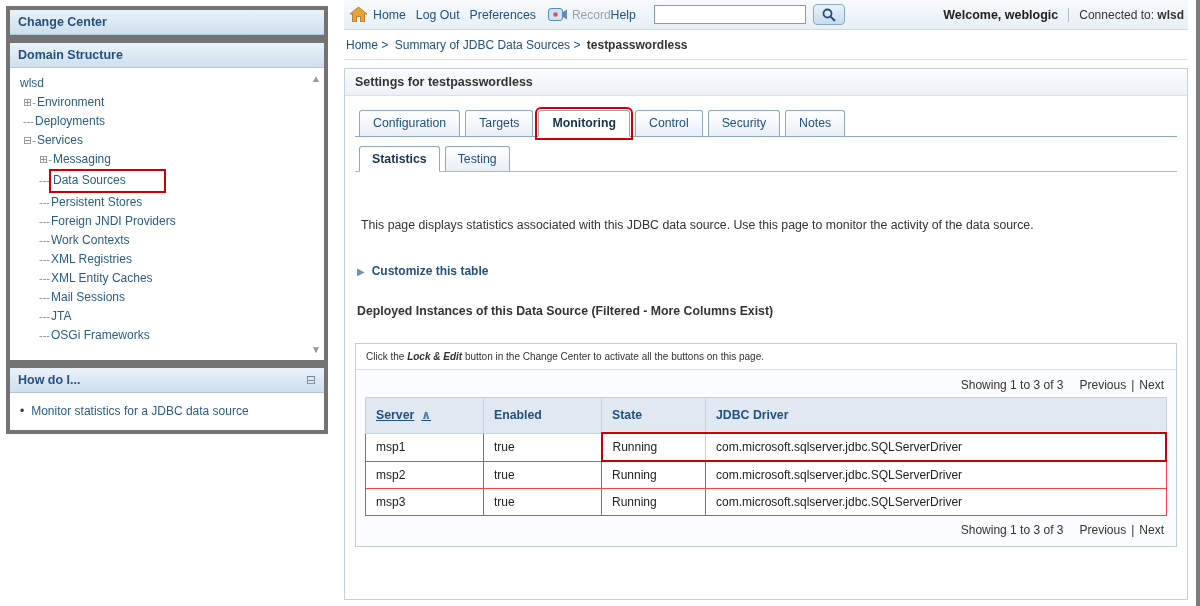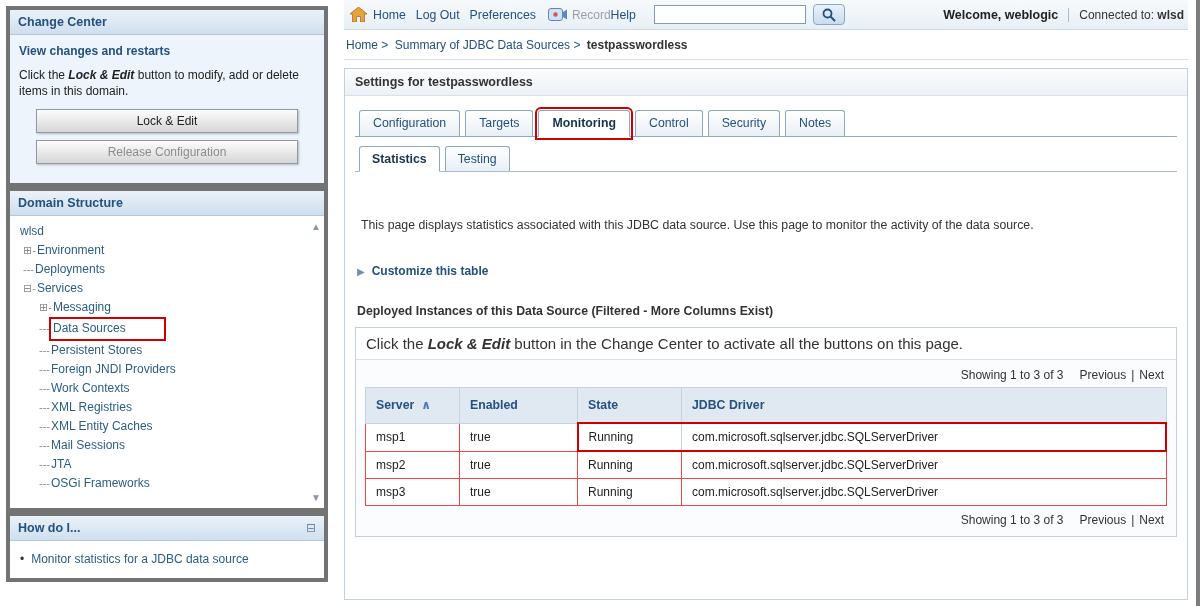--- a/index.html
+++ b/index.html
@@ -71,53 +71,47 @@
   .tab.active { background:#fff; font-weight:bold; color:#17344f; margin-bottom:-1px;
     padding-bottom:6px; border-bottom:1px solid #fff; }
   .red-annot { outline:2px solid #cc0000; outline-offset:1px; }
   .subtabbar { display:flex; border-bottom:1px solid #a9bccd; margin-top:9px; padding-left:4px; }
   .tab.sub { padding:5px 12px; }
 
   .desc { margin:46px 6px 0; font-size:12.3px; color:#333; }
   .customize { margin:32px 2px 0; display:flex; align-items:center; }
   .tri { color:#7390ad; font-size:10px; margin-right:7px; }
   .cust-link { color:#24517f; font-weight:bold; text-decoration:none; font-size:12px; cursor:pointer; }
-  .table-title { margin:26px 2px 0; font-weight:bold; font-size:12.3px; color:#333; }
+  .table-title { margin:26px 2px 16px; font-weight:bold; font-size:12.3px; color:#333; }
 
   .table-panel { margin-top:9px; border:1px solid #c2cfdd; background:#fbfcfd; }
-  .lock-note { background:#fff; padding:7px 10px; border-bottom:1px solid #d8e1ea; font-size:15px; }
+  .lock-note { background:#fff; padding:7px 10px; border-bottom:1px solid #d8e1ea; font-size:10px; }
   .paging { display:flex; justify-content:flex-end; align-items:center; padding:8px 12px 5px;
     font-size:12px; color:#333; }
   .paging.bottom { padding:7px 12px 9px; }
   .showing { margin-right:16px; }
   .pag-links a { color:#333; text-decoration:none; cursor:pointer; }
   .sep { margin:0 5px; }
   .twrap { padding:0 9px; }
   table.data-table { width:100%; border-collapse:collapse; background:#fff; }
   .data-table th { background:#e0e9f2; color:#24517f; font-weight:bold; text-align:left;
     padding:10px 10px; border:1px solid #c6d2e0; font-size:12.3px; }
   .data-table td { padding:6px 10px; border:1px solid #ef4444; font-size:12px; color:#222; }
-  .w1 { width:94px; } .w2 { width:118px; } .w3 { width:104px; }
+  .w1 { width:118px;text-decoration:underline; } .w2 { width:118px; } .w3 { width:104px; }
   .sort { color:#4a7ab5; font-weight:bold; margin-left:7px; font-size:12px; cursor:pointer; }
   td.red-a { border:2px solid #cc0000; border-right:1px solid #c6d2e0; }
   td.red-b { border:2px solid #cc0000; border-left:1px solid #c6d2e0; }
 </style>
 </head>
 <body>
 
 <div class="sidebar">
 
   <div class="panel">
     <div class="panel-header">Change Center</div>
-    <div class="cc-body">
-      <div class="cc-subtitle">View changes and restarts</div>
-      <div class="cc-desc"><span>Click the </span><em class="bi">Lock &amp; Edit</em><span> button to modify, add or delete items in this domain.</span></div>
-      <button class="cc-btn">Lock &amp; Edit</button>
-      <button class="cc-btn disabled">Release Configuration</button>
-    </div>
   </div>
 
   <div class="panel">
     <div class="panel-header">Domain Structure</div>
     <div class="tree-body">
       <span class="scroll-up">▲</span>
       <span class="scroll-down">▼</span>
       <div class="tree-item lvl0"><span class="pfx"></span><a class="tlink">wlsd</a></div>
       <div class="tree-item lvl1"><span class="pfx">⊞-</span><a class="tlink">Environment</a></div>
       <div class="tree-item lvl1"><span class="pfx">---</span><a class="tlink">Deployments</a></div>

